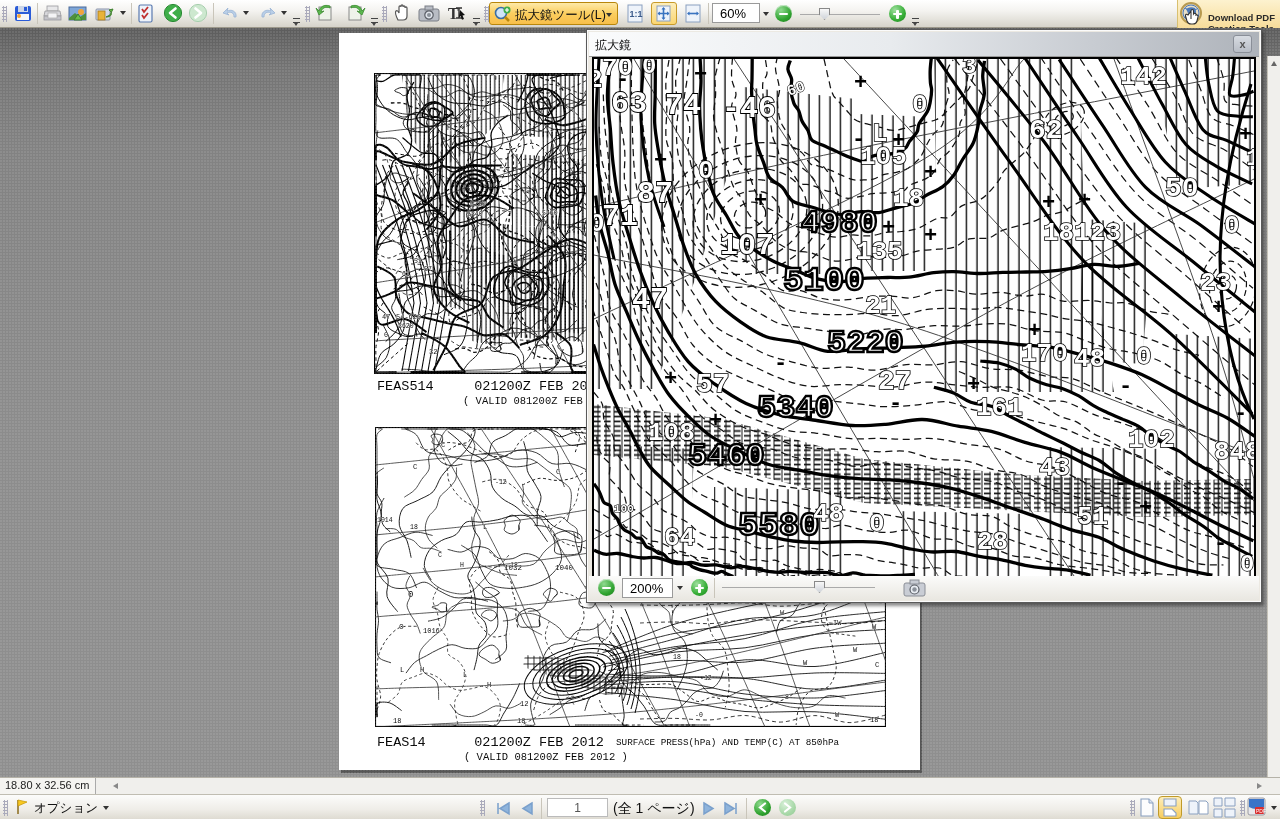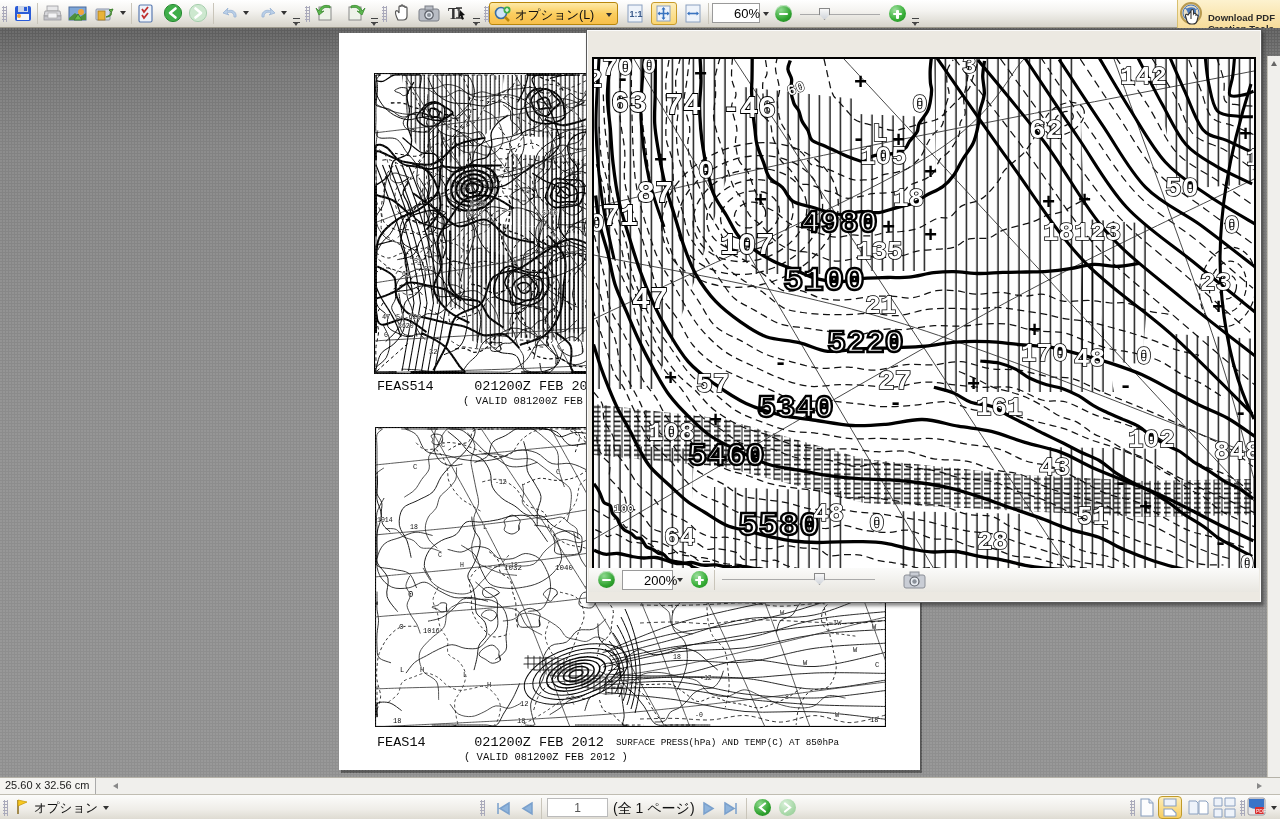--- a/index.html
+++ b/index.html
@@ -10,27 +10,27 @@
 .ovf:before{content:"";position:absolute;left:1px;top:3.5px;border-left:2.5px solid transparent;border-right:2.5px solid transparent;border-top:3px solid #444}
 #canvas{position:absolute;left:0;top:28px;width:1280px;height:749px;background:linear-gradient(#5c5c5c,#747474 40px,#828282 120px,#8c8c8c 400px,#8f8f8f);overflow:hidden}
 #canvas:after{content:"";position:absolute;inset:0;background-image:radial-gradient(circle at 1px 1px,rgba(255,255,255,0.09) 0.8px,transparent 1px);background-size:3px 3px}
 #page{position:absolute;left:339px;top:5px;width:581px;height:737px;background:#fff;box-shadow:2px 3px 0 rgba(40,40,40,0.55)}
 .cap{position:absolute;font-family:"Liberation Mono",monospace;color:#000;white-space:pre}
 #magwin{position:absolute;left:586px;top:1px;width:676px;height:574px;background:#ece9e2;border:1px solid #5a5a5a;box-shadow:2px 3px 3px rgba(30,30,30,0.5), inset 0 0 0 1px #fbfbfb;z-index:5}
 #magtitle{position:absolute;left:2px;top:2px;right:2px;height:25px;background:linear-gradient(90deg,#fafbfc,#e8ebee 45%,#c8ccd2 75%,#aeb3ba);border-bottom:1px solid #999;}
 #magtitle span{position:absolute;left:6px;top:5px;font-size:12px;color:#111}
 #magclose{position:absolute;right:7px;top:3px;width:19px;height:18px;background:linear-gradient(#d8dce2,#b8bdc6);border:1px solid #8a8f98;border-radius:3px;color:#555;font-size:11px;font-weight:bold;text-align:center;line-height:16px}
 #magcontent{position:absolute;left:5px;top:27px;width:664px;height:521px;background:#fff;border:2px solid #000;overflow:hidden}
-#magzoom{position:absolute;left:2px;bottom:10px;right:2px;height:24px;background:linear-gradient(#fbfbfa,#e9e7e1)}
+#magzoom{position:absolute;left:2px;bottom:2px;right:2px;height:24px;background:linear-gradient(#fbfbfa,#e9e7e1)}
 .gbtn{position:absolute;width:17px;height:17px;border-radius:50%;top:3px}
 .minus{background:radial-gradient(circle at 6px 5px,#8fd98f,#2fa32f 60%,#1d7a1d);box-shadow:inset 0 1px 1px rgba(255,255,255,.7)}
 .plus{background:radial-gradient(circle at 6px 5px,#9fe09f,#35ad35 60%,#218221)}
 .gbtn:after{content:"";position:absolute;left:4px;top:7.5px;width:9px;height:2.5px;background:#fff;border-radius:1px}
 .plus:before{content:"";position:absolute;left:7.2px;top:4.5px;width:2.5px;height:9px;background:#fff;border-radius:1px}
-.zbox{position:absolute;background:#fff;border:1px solid #9a9a9a;font-size:13px;color:#000;padding-left:21px}
+.zbox{position:absolute;background:#fff;border:1px solid #9a9a9a;font-size:13px;color:#000;padding-left:7px}
 .slider{position:absolute;height:1px;background:#aaa;top:11px}
 .sthumb{position:absolute;top:-5px;width:11px;height:12px;background:linear-gradient(#f8f8f8,#d0d4da);border:1px solid #888;clip-path:polygon(0 0,100% 0,100% 55%,50% 100%,0 55%)}
 #statusbar{position:absolute;left:0;top:794px;width:1280px;height:25px;background:linear-gradient(#fcfcfb,#efede8 60%,#dedbd2);border-top:1px solid #c0bdb2}
 #hscroll{position:absolute;left:0;top:777px;width:1280px;height:17px;background:#f0efec;border-top:1px solid #b5b2a8}
 #cmtab{position:absolute;left:0;top:0;height:16px;background:#f5f4f1;border-right:1px solid #aaa;padding:1px 6px 0 5px;font-size:11px;color:#222}
 #vscroll{position:absolute;right:0;top:28px;width:13px;height:749px;background:#f0efec;border-left:1px solid #c5c2b8;z-index:3}
 .tri{position:absolute;width:0;height:0}
 .navarr{position:absolute;top:5px}
 </style></head><body>
 <div id="toolbar">
@@ -112,21 +112,21 @@
       </svg></div>
     <div class="ovf" style="left:473px"></div>
     <div class="grip" style="left:484px"></div>
     <div style="position:absolute;left:489px;top:2px;width:129px;height:23px;background:linear-gradient(#fde9a8,#fbce5f 50%,#f8bf4a);border:1px solid #b8860b;border-radius:3px">
       <svg width="18" height="18" style="position:absolute;left:3px;top:2px">
         <circle cx="8" cy="8" r="5.5" fill="#cfe4f7" stroke="#3a6ea5" stroke-width="1.6"></circle>
         <path d="M12,12 L16,16" stroke="#b8860b" stroke-width="2.5"></path>
         <circle cx="14" cy="5" r="3.5" fill="#3fae49"></circle>
         <path d="M14,3 v4 M12,5 h4" stroke="#fff" stroke-width="1.2"></path>
       </svg>
-      <span style="position:absolute;left:25px;top:4px;font-size:12.5px;color:#111">オプション(L)</span>
+      <span style="position:absolute;left:25px;top:4px;font-size:12.5px;color:#111">拡大鏡ツール(L)</span>
       <div class="dd" style="left:116px;top:10px"></div>
     </div>
     <div style="position:absolute;left:625px;top:3px;width:21px;height:21px"><svg width="21" height="21">
         <rect x="3" y="2" width="14" height="17" fill="#eef3fa" stroke="#8aa0c0" stroke-width="1"></rect>
         <text x="4.5" y="14" font-size="9" font-weight="bold" fill="#3a5a8a" font-family="Liberation Sans">1:1</text>
       </svg></div>
     <div style="position:absolute;left:651px;top:2px;width:26px;height:23px;background:linear-gradient(#fdeebc,#fbd671);border:1px solid #c89b2a;border-radius:3px">
       <svg width="24" height="21" style="position:absolute;left:0px;top:0px">
         <rect x="5" y="3" width="13" height="15" fill="#eef3fa" stroke="#8aa0c0" stroke-width="1"></rect>
         <path d="M11.5,5 L11.5,16 M6,10.5 L17,10.5" stroke="#3a74c0" stroke-width="1.6"></path>
@@ -632,20 +632,24 @@
         </svg>
       </div>
       <div class="cap" style="left:38px;top:702px;font-size:13.5px">FEAS14      021200Z FEB 2012</div>
       <div class="cap" style="left:277px;top:704px;font-size:9.3px">SURFACE PRESS(hPa) AND TEMP(C) AT 850hPa</div>
       <div class="cap" style="left:125px;top:718px;font-size:10.5px">( VALID 081200Z FEB 2012 )</div>
     </div>
     <div id="vscroll">
       <div class="tri" style="left:3px;top:5px;border-left:3.5px solid transparent;border-right:3.5px solid transparent;border-bottom:5px solid #666"></div>
     </div>
     <div id="magwin">
+      <div id="magtitle">
+        <span>拡大鏡</span>
+        <div id="magclose">x</div>
+      </div>
       <div id="magcontent">
         <svg width="660" height="517" viewBox="0 0 660 517" style="position:absolute;left:0;top:0;background:#fff">
           <defs>
 <pattern id="mvh" width="10.5" height="12" patternUnits="userSpaceOnUse">
               <path d="M5,0 V12" stroke="#000" stroke-width="1.3"></path>
             </pattern>
 <pattern id="mdb" width="10" height="4.8" patternUnits="userSpaceOnUse">
               <path d="M0,2.4 H6.6" stroke="#111" stroke-width="1.7"></path>
             </pattern>
 <pattern id="mdbv" width="8" height="14" patternUnits="userSpaceOnUse">
@@ -832,21 +836,21 @@
         <svg width="24" height="20" style="position:absolute;left:314px;top:2px">
           <rect x="1" y="5" width="21" height="13" rx="2" fill="#c9cdd5" stroke="#8a8e96" stroke-width="1"></rect>
           <rect x="7" y="2" width="9" height="4" fill="#c9cdd5" stroke="#8a8e96" stroke-width="1"></rect>
           <circle cx="11.5" cy="11.5" r="4.5" fill="#e8ecf2" stroke="#5a5e66" stroke-width="1.2"></circle>
           <circle cx="11.5" cy="11.5" r="2.2" fill="#8a9099"></circle>
         </svg>
       </div>
     </div>
   </div>
 <div id="hscroll">
-    <div id="cmtab">25.60 x 32.56 cm</div>
+    <div id="cmtab">18.80 x 32.56 cm</div>
     <div class="tri" style="left:113px;top:5px;border-top:3.5px solid transparent;border-bottom:3.5px solid transparent;border-right:5px solid #888"></div>
     <div class="tri" style="right:18px;top:5px;border-top:3.5px solid transparent;border-bottom:3.5px solid transparent;border-left:5px solid #888"></div>
   </div>
 <div id="statusbar">
     <div class="grip" style="left:3px;top:5px"></div>
     <svg width="16" height="18" style="position:absolute;left:14px;top:3px">
       <path d="M4,2 V16" stroke="#8a6a1a" stroke-width="1.5"></path>
       <path d="M4,2 L13,4 L4,8 Z" fill="#f8c820" stroke="#c89a10" stroke-width="0.8"></path>
     </svg>
     <span style="position:absolute;left:34px;top:5px;font-size:12.5px;color:#111">オプション</span>

